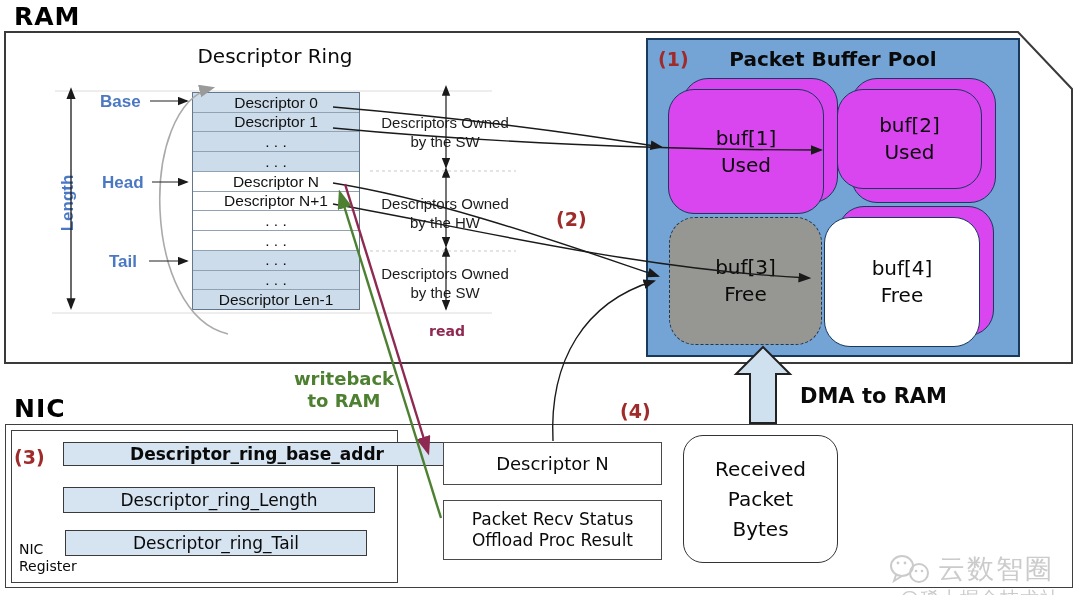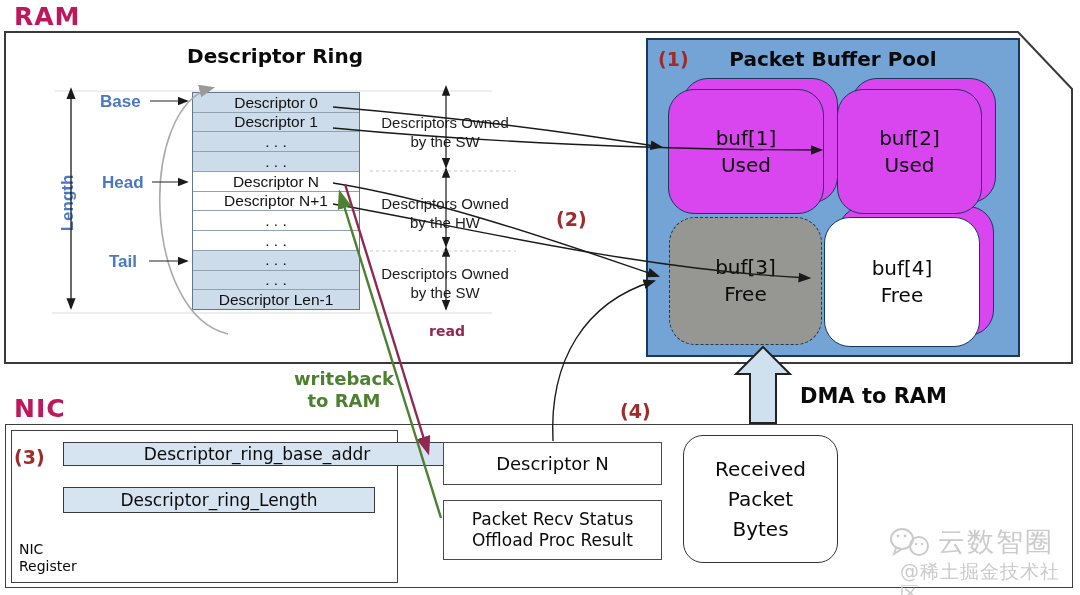--- a/index.html
+++ b/index.html
@@ -2,21 +2,21 @@
 <html><head>
 <meta charset="utf-8">
 <style>
   html,body { margin:0; padding:0; background:#fff; }
   .canvas {
     position:relative; width:1080px; height:595px; background:#fff;
     font-family:"DejaVu Sans", sans-serif; overflow:hidden;
   }
   .abs { position:absolute; }
   svg.layer { position:absolute; left:0; top:0; pointer-events:none; }
-  .big-title { font-size:25px; font-weight:700; color:#be185d; letter-spacing:1px; }
+  .big-title { font-size:25px; font-weight:700; color:#000000; letter-spacing:1px; }
   .comic { font-family:"DejaVu Sans", sans-serif; }
 
   
   .ring-table {
     left:192px; top:92px; width:168px; height:218px;
     border:1.4px solid #63788c; display:flex; flex-direction:column;
     background:#fff; box-sizing:border-box;
   }
   .row {
     flex:1; display:flex; align-items:center; justify-content:center;
@@ -78,21 +78,21 @@
 
 <div class="canvas">
 
   <svg class="layer" width="1080" height="595" viewBox="0 0 1080 595">
     <polygon points="5,32 1018,32 1072,89 1072,363 5,363" fill="#ffffff" stroke="#3a3a3a" stroke-width="2"></polygon>
   </svg>
 
   <div class="abs big-title" style="left:14px; top:2px;">RAM</div>
   <div class="abs big-title" style="left:14px; top:394px;">NIC</div>
 
-  <div class="abs comic" style="left:185px; top:44px; width:180px; text-align:center; font-size:20px; font-weight:700; color:#0a0a0a;">Descriptor Ring</div>
+  <div class="abs comic" style="left:185px; top:44px; width:180px; text-align:center; font-size:20px; font-weight:400; color:#0a0a0a;">Descriptor Ring</div>
 
   <div class="abs ring-table">
     <div class="row sh">Descriptor 0</div>
     <div class="row sh">Descriptor 1</div>
     <div class="row sh">. . .</div>
     <div class="row sh">. . .</div>
     <div class="row">Descriptor N</div>
     <div class="row">Descriptor N+1</div>
     <div class="row">. . .</div>
     <div class="row">. . .</div>
@@ -124,21 +124,21 @@
     <div class="abs step-label" style="left:10px; top:8px;">(1)</div>
 
     <div class="buf-shadow" style="left:34px; top:38px; width:156px; height:125px;"></div>
     <div class="buf-shadow" style="left:203px; top:38px; width:145px; height:125px;"></div>
     <div class="buf-shadow" style="left:190px; top:166px; width:156px; height:130px;"></div>
 
     <div class="buf" style="left:20px; top:49px; width:156px; height:125px;">
       <div>buf[1]</div>
       <div>Used</div>
     </div>
-    <div class="buf" style="left:189px; top:49px; width:145px; height:125px;">
+    <div class="buf" style="left:189px; top:49px; width:145px; height:100px;">
       <div>buf[2]</div>
       <div>Used</div>
     </div>
     <div class="buf gray" style="left:21px; top:177px; width:153px; height:128px;">
       <div>buf[3]</div>
       <div>Free</div>
     </div>
     <div class="buf white" style="left:176px; top:177px; width:156px; height:130px;">
       <div>buf[4]</div>
       <div>Free</div>
@@ -153,41 +153,42 @@
   <div class="abs green" style="left:284px; top:368px; width:120px;">
     <div>writeback</div>
     <div>to RAM</div>
   </div>
   <div class="abs dma" style="left:800px; top:384px;">DMA to RAM</div>
 
   <div class="abs nic-outer"></div>
   <div class="abs nic-reg-box"></div>
   <div class="abs step-label" style="left:14px; top:446px;">(3)</div>
 
-  <div class="reg" style="left:63px; top:442px; width:388px; height:24px;">Descriptor_ring_base_addr</div>
+  <div class="reg" style="left:63px; top:442px; width:388px; height:24px;font-weight:bold;">Descriptor_ring_base_addr</div>
   <div class="reg" style="left:63px; top:487px; width:312px; height:26px;">Descriptor_ring_Length</div>
+  <div class="reg" style="left:65px; top:530px; width:302px; height:26px;">Descriptor_ring_Tail</div>
 
   <div class="abs small-caption" style="left:19px; top:541px;">
     <div>NIC</div>
     <div>Register</div>
   </div>
 
   <div class="plain-box" style="left:443px; top:442px; width:219px; height:43px; font-size:18px;">Descriptor N</div>
   <div class="plain-box" style="left:443px; top:500px; width:219px; height:60px; font-size:17px; line-height:21px;">
     <div>Packet Recv Status</div>
     <div>Offload Proc Result</div>
   </div>
   <div class="rounded-box" style="left:683px; top:435px; width:155px; height:128px;">
     <div>Received</div>
     <div>Packet</div>
     <div>Bytes</div>
   </div>
 
   <div class="abs watermark" style="left:888px; top:524px; width:185px;">
-    <div style="display:flex; align-items:center;">
+    <div style="display:flex; align-items:center;margin-top:27px;">
       <svg width="50" height="36" viewBox="0 0 50 36">
         <ellipse cx="14" cy="15" rx="11" ry="10" fill="none" stroke="#cbcbcb" stroke-width="2"></ellipse>
         <circle cx="10" cy="12" r="1.4" fill="#cbcbcb"></circle>
           <circle cx="17" cy="12" r="1.4" fill="#cbcbcb"></circle>
         <path d="M8,24 L6,30 L14,25" fill="none" stroke="#cbcbcb" stroke-width="2"></path>
         <circle cx="31" cy="22" r="9" fill="none" stroke="#cbcbcb" stroke-width="2"></circle>
         <circle cx="28" cy="20" r="1.3" fill="#cbcbcb"></circle>
           <circle cx="34" cy="20" r="1.3" fill="#cbcbcb"></circle>
       </svg>
       <span class="wm-brand">云数智圈</span>

